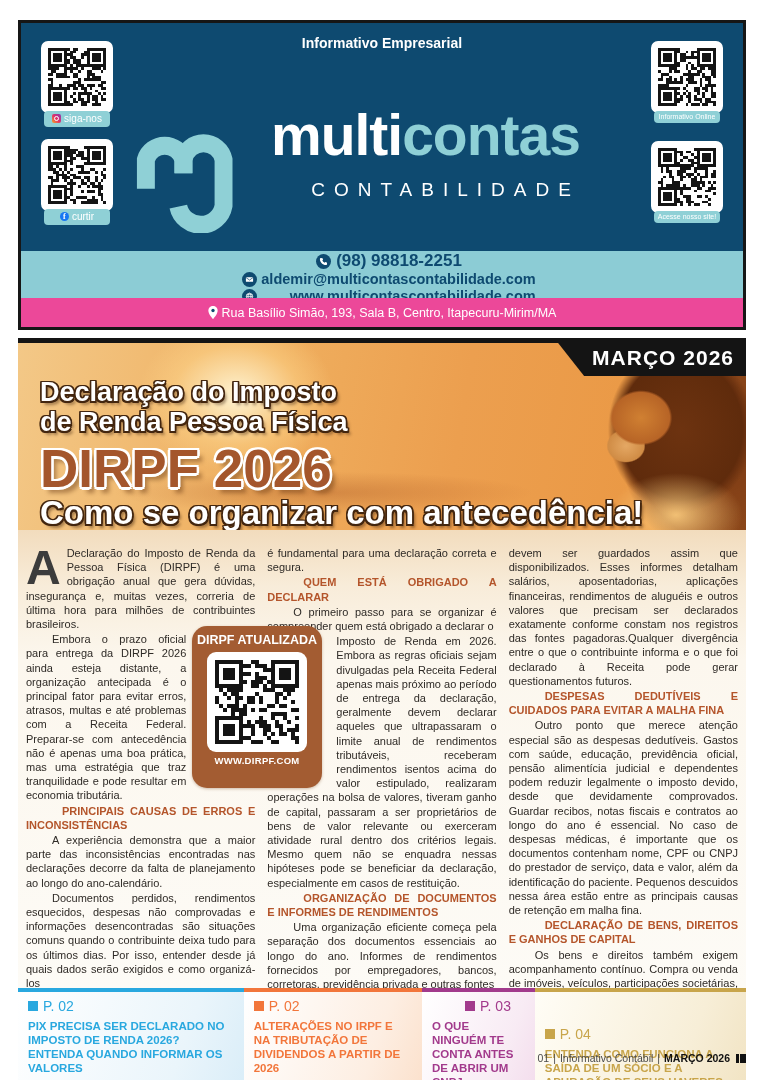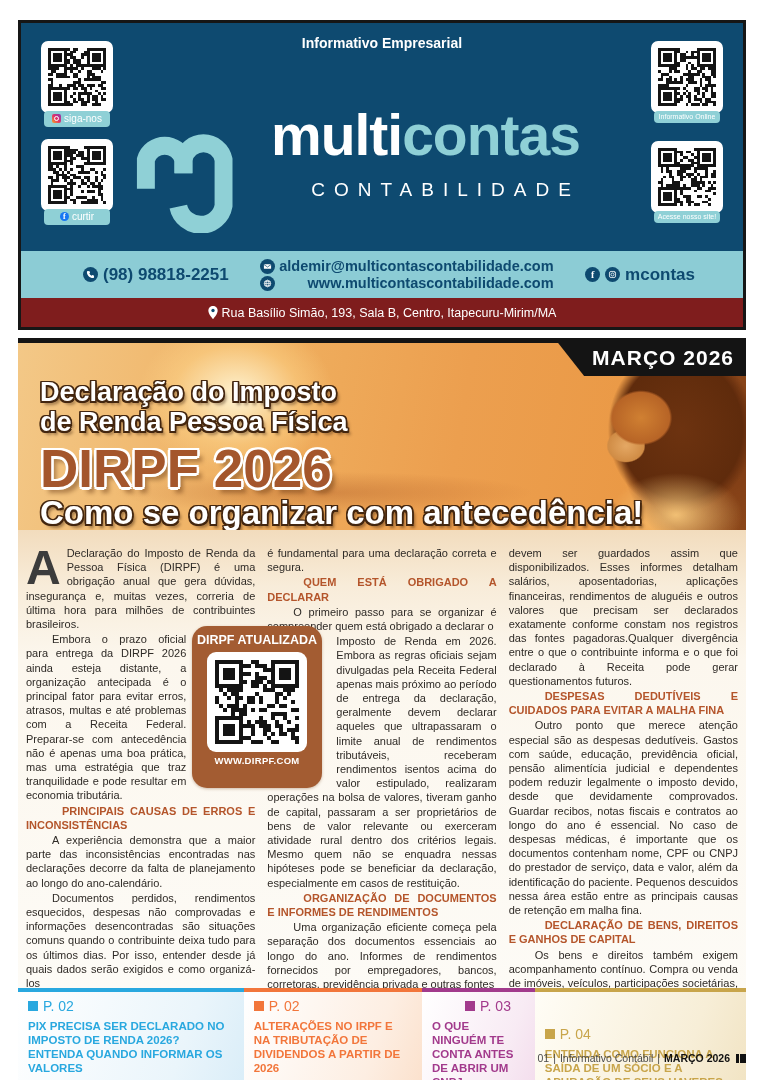--- a/index.html
+++ b/index.html
@@ -47,33 +47,33 @@
   .wordmark{font-size:57px;font-weight:bold;letter-spacing:-1px;line-height:60px;white-space:nowrap;}
   .wordmark .w1{color:#ffffff;}
   .wordmark .w2{color:#8fd0d6;}
   .logo-sub{
     text-align:right;color:#ffffff;font-size:19px;letter-spacing:9px;margin-top:14px;font-weight:normal;
   }
   
   .contact-bar{
     position:absolute;left:0;right:0;bottom:29px;height:47px;background:#8cccd5;
     display:flex;align-items:center;justify-content:space-between;
-    padding:0 48px 0 62px;color:#0e4a70;
+    padding:0 48px 0 62px;color:#0e4a70;flex-direction:column;
   }
   .c-item{display:flex;align-items:center;gap:5px;font-size:17px;font-weight:bold;}
   .c-mid{display:flex;flex-direction:column;gap:1px;font-size:14.5px;font-weight:bold;}
   .c-mid .row{display:flex;align-items:center;gap:4px;justify-content:space-between;}
   .circle-ico{
     width:15px;height:15px;border-radius:50%;background:#0e4a70;color:#fff;
     display:inline-flex;align-items:center;justify-content:center;flex:0 0 auto;
   }
   .circle-ico svg{width:9px;height:9px;}
   .circle-ico.txt{font-size:10px;font-weight:bold;font-family:"Liberation Serif",serif;}
   .address-bar{
-    position:absolute;left:0;right:0;bottom:0;height:29px;background:#7f1d1d;color:#fff;
+    position:absolute;left:0;right:0;bottom:0;height:29px;background:#ec4899;color:#fff;
     display:flex;align-items:center;justify-content:center;gap:4px;font-size:12.5px;
   }
   .address-bar svg{width:10px;height:13px;}
   
   .hero{
     position:absolute;left:18px;top:338px;width:728px;height:192px;
     border-top:5px solid #141414;box-sizing:border-box;
     background:
       radial-gradient(140px 110px at 30% 28%, rgba(255,247,216,.95), rgba(255,216,142,.45) 45%, rgba(255,216,142,0) 70%),
       radial-gradient(300px 30px at 42% 80%, rgba(150,62,20,.30), rgba(150,62,20,0) 70%),

